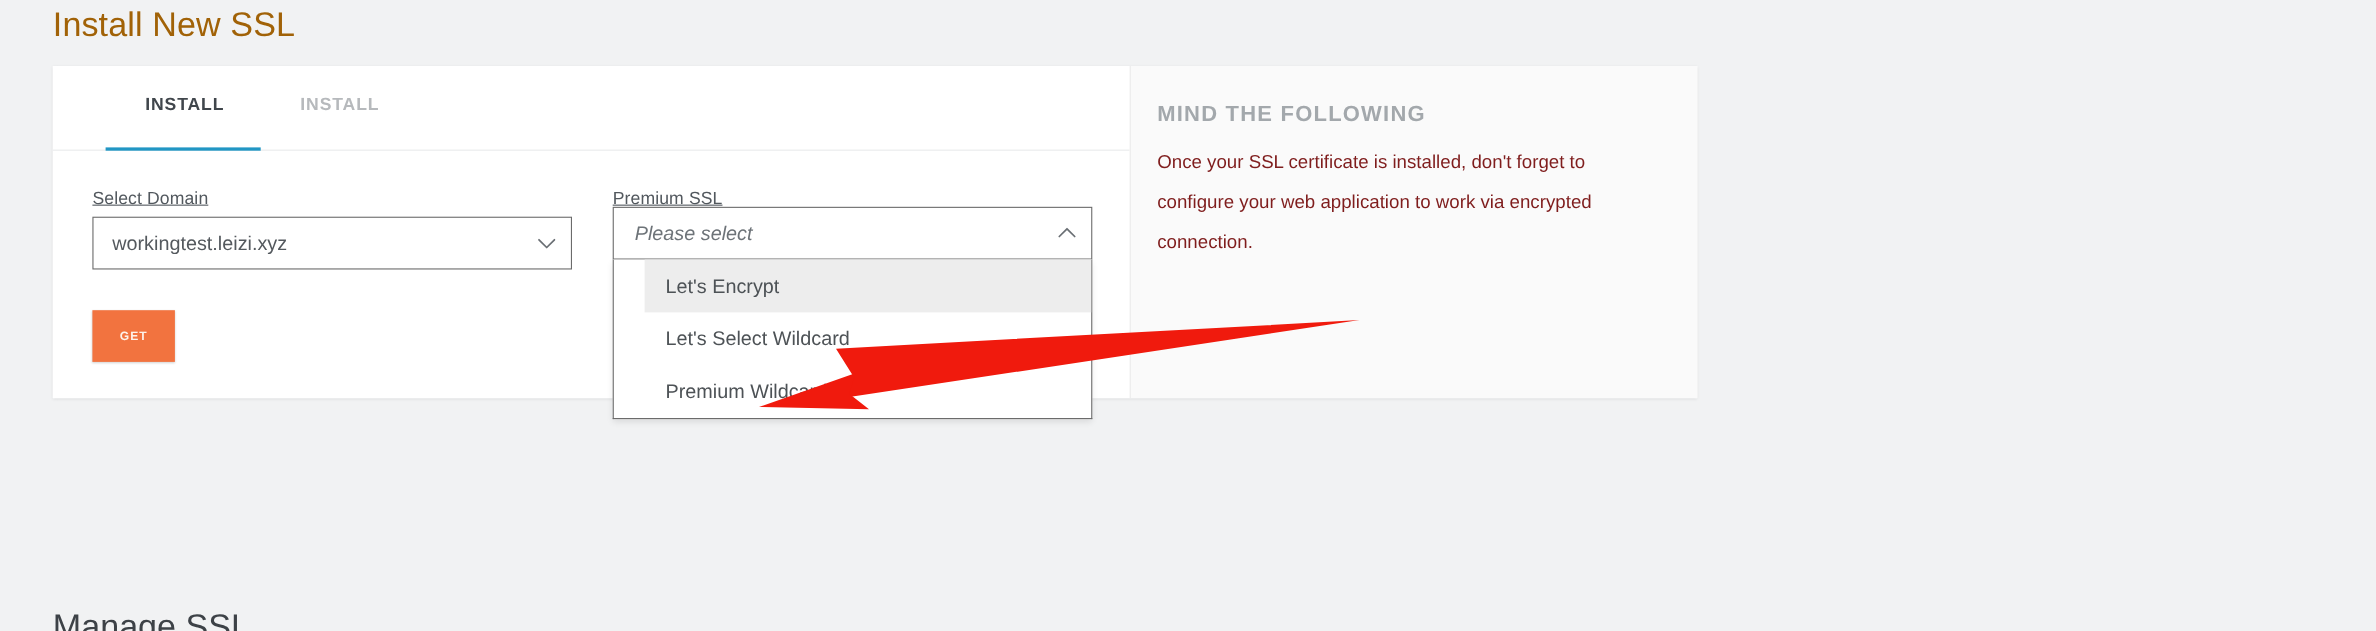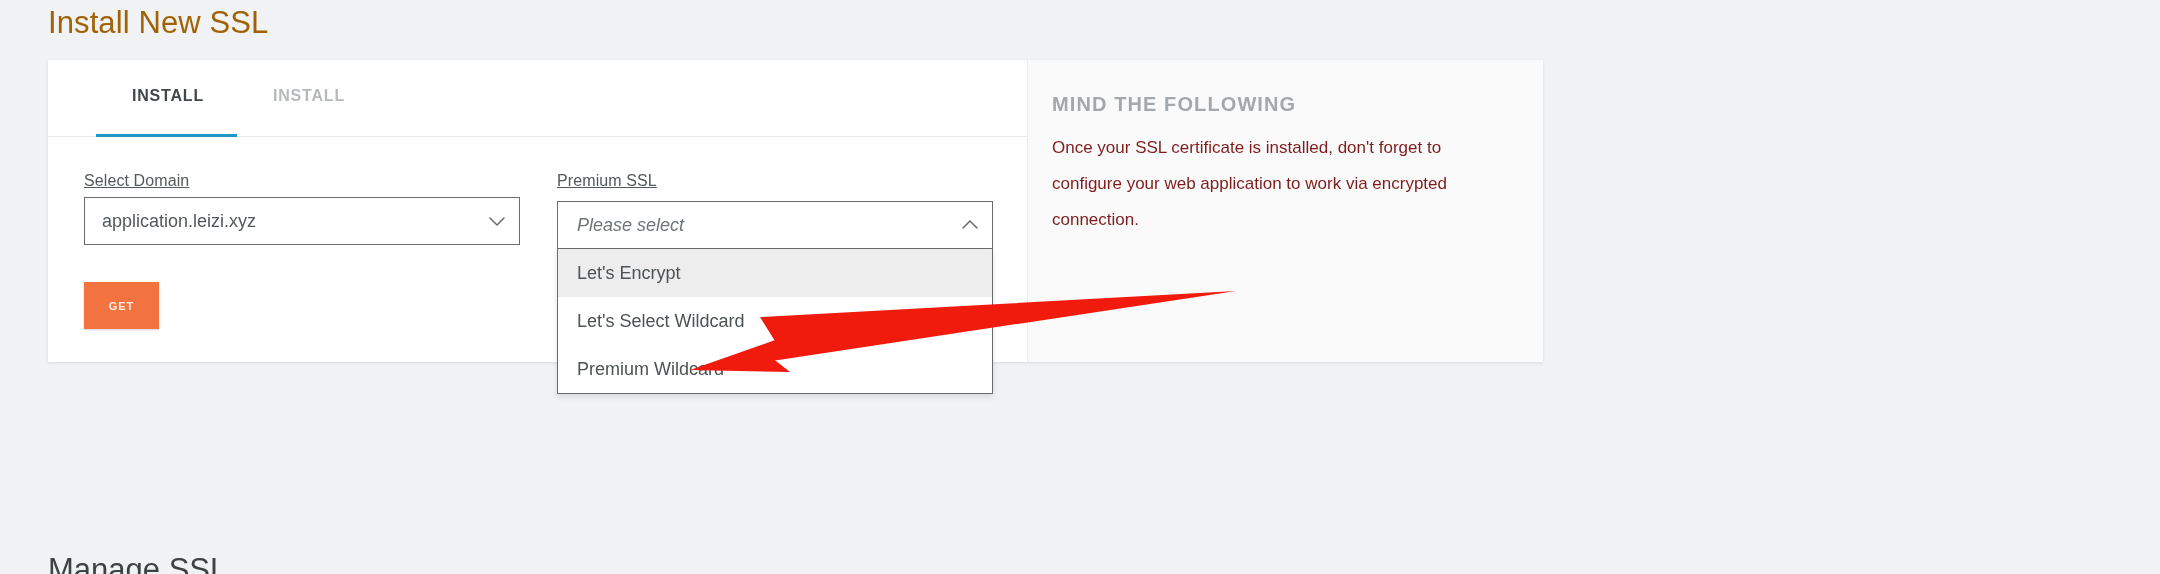--- a/index.html
+++ b/index.html
@@ -144,21 +144,21 @@
     letter-spacing: 0.9px;
     font-family: "Liberation Sans", sans-serif;
     cursor: pointer;
     box-shadow: 0 1px 2px rgba(0,0,0,0.18);
   }
 
   
   .ssl-wrap {
     position: absolute;
     left: 509px;
-    top: 141px;
+    top: 128px;
     width: 436px;
     z-index: 30;
   }
   .ssl-control {
     box-sizing: border-box;
     width: 100%;
     height: 48px;
     background: #ffffff;
     border: 1px solid #6b6b6b;
     display: flex;
@@ -172,20 +172,21 @@
     color: #6d7378;
     flex: 1;
   }
   .ssl-menu {
     box-sizing: border-box;
     width: 100%;
     background: #ffffff;
     border: 1px solid #6b6b6b;
     border-top: none;
     box-shadow: 0 3px 6px rgba(0,0,0,0.10);
+    padding-left: 28px;
   }
   .ssl-option {
     height: 48px;
     display: flex;
     align-items: center;
     padding-left: 19px;
     font-size: 18px;
     color: #4d5256;
     cursor: pointer;
     white-space: nowrap;
@@ -248,21 +249,21 @@
 
     <div class="tabs">
       <div class="tab active tab-install">INSTALL</div>
       <div class="tab tab-import">INSTALL</div>
       <div class="tab-underline"></div>
     </div>
 
     <div class="field-label label-domain">Select Domain</div>
 
     <div class="select-box select-domain">
-      <span class="select-value">application.leizi.xyz</span>
+      <span class="select-value">workingtest.leizi.xyz</span>
       <span class="chevron">
         <svg width="26" height="26" viewBox="0 0 26 26">
           <path d="M6 10 L13 17 L20 10" fill="none" stroke="#6a6f74" stroke-width="1.6" stroke-linecap="round" stroke-linejoin="round"></path>
         </svg>
       </span>
     </div>
 
     <button class="get-button">GET</button>
 
     <div class="field-label label-ssl">Premium SSL</div>

